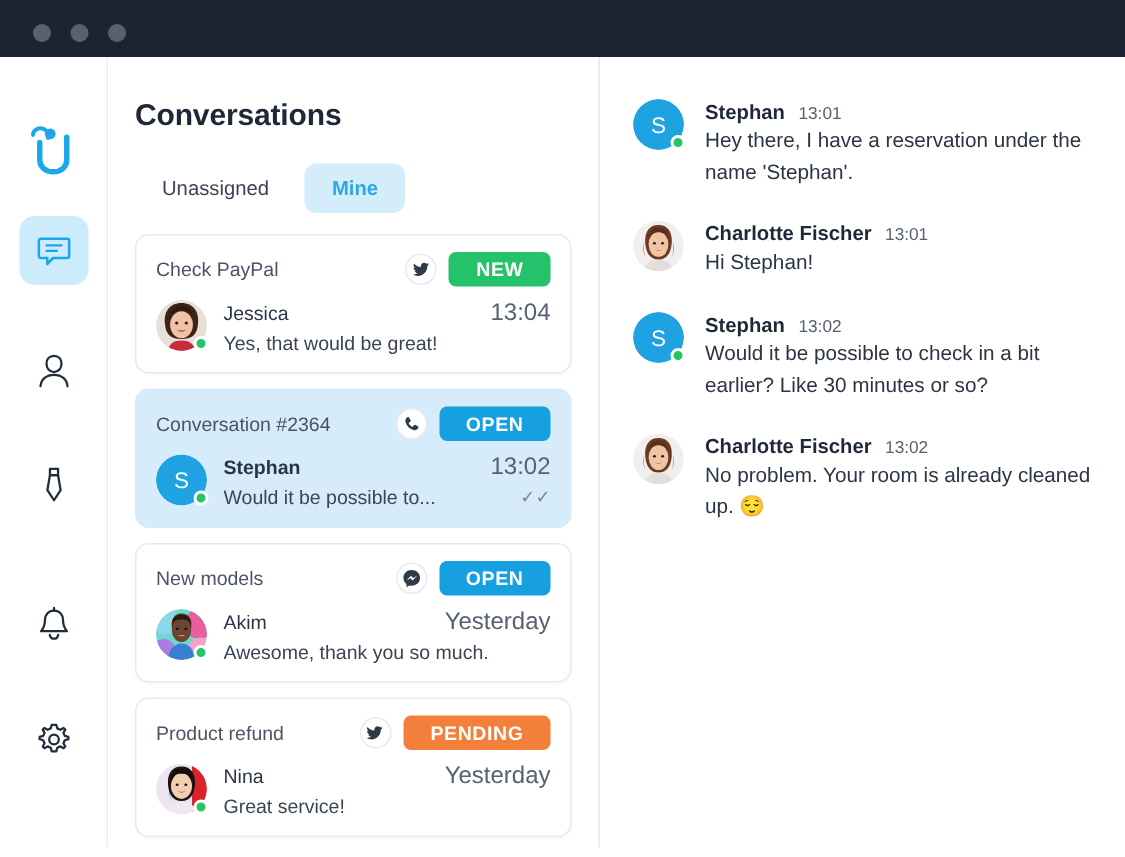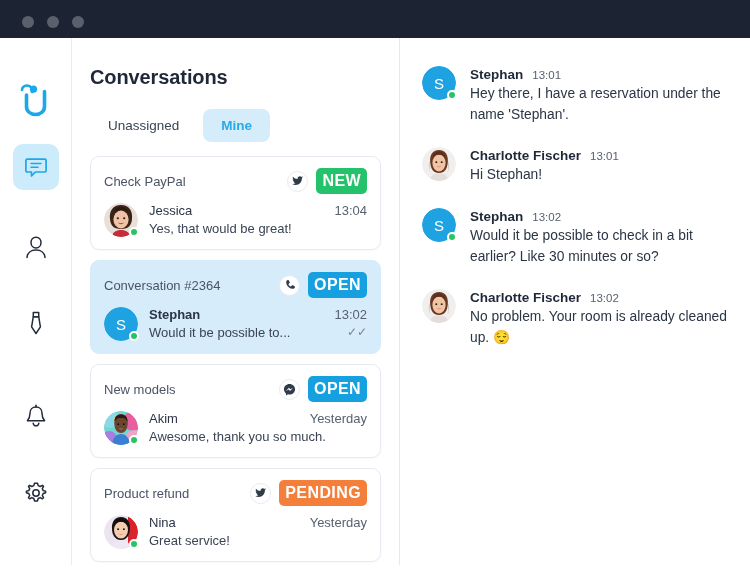--- a/index.html
+++ b/index.html
@@ -86,39 +86,39 @@
   .conv-card.selected { background: #d6ecfa; border-color: #d6ecfa; box-shadow:none; }
   .conv-head { display: flex; align-items: center; }
   .conv-subject { font-size: 13px; color: #4a5466; flex: 1; }
   .chan-icon {
     width: 21px; height: 21px; border-radius: 50%;
     background: #ffffff; border: 1px solid #e6eaf0;
     display: flex; align-items: center; justify-content: center;
     margin-right: 8px; flex: 0 0 21px;
   }
   .badge {
-    font-size: 16px; font-weight: bold; color: #fff;
-    padding: 4px 6px; border-radius: 5px; letter-spacing: 0.4px;
+    font-size: 13px; font-weight: bold; color: #fff;
+    padding: 4px 18px; border-radius: 5px; letter-spacing: 0.4px;
   }
   .badge.new { background: #24c26a; }
   .badge.open { background: #17a0e0; }
   .badge.pending { background: #f47f3a; }
   .conv-body { display: flex; align-items: flex-start; margin-top: 9px; }
   .av-wrap { position: relative; width: 34px; height: 34px; flex: 0 0 34px; margin-right: 11px; }
   .avatar { width: 34px; height: 34px; border-radius: 50%; overflow: hidden; display:block; }
   .online {
     position: absolute; right: -1px; bottom: 0px;
     width: 10px; height: 10px; border-radius: 50%;
     background: #27c464; border: 2px solid #ffffff;
   }
   .conv-text { flex: 1; min-width: 0; }
   .conv-row1 { display: flex; align-items: baseline; }
   .conv-name { font-size: 13px; color: #2b3545; flex: 1; }
   .conv-name.bold { font-weight: bold; }
-  .conv-time { font-size: 13px; color: #57616f; white-space: nowrap; }
+  .conv-time { font-size: 16px; color: #57616f; white-space: nowrap; }
   .conv-row2 { display: flex; margin-top: 3px; }
   .conv-snippet {
     font-size: 13px; color: #3a4454; flex: 1;
     white-space: nowrap; overflow: hidden; text-overflow: ellipsis;
   }
   .ticks { color: #7b8594; font-size: 12px; margin-left: 8px; }
   
   .chat-pane {
     flex: 1; height: 527px; background: #ffffff;
     padding: 28px 14px 0 22px; overflow: hidden;

